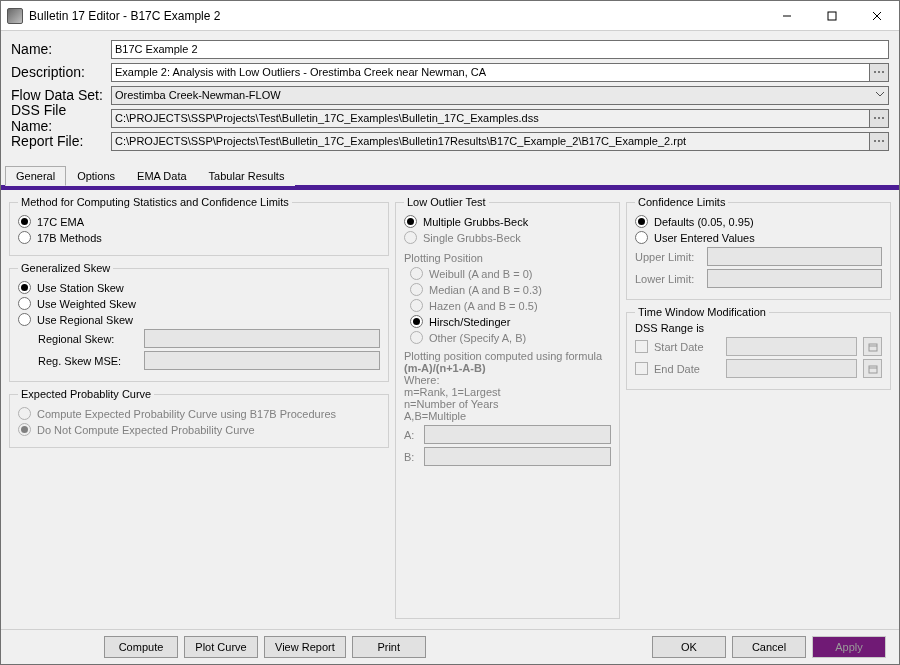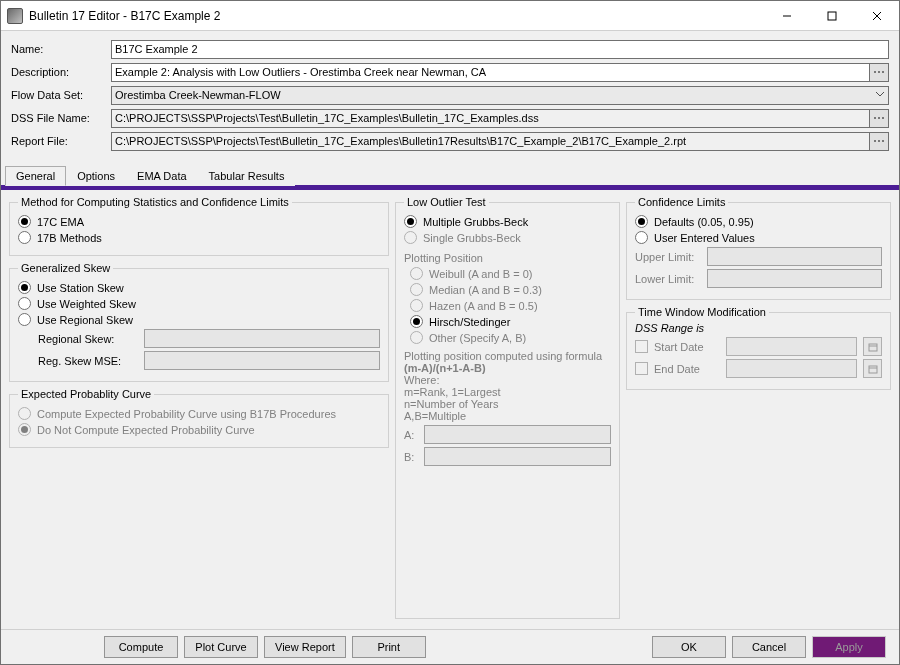--- a/index.html
+++ b/index.html
@@ -55,21 +55,21 @@
     padding: 8px 10px 6px 10px;
   }
   .form-row {
     display: flex;
     align-items: center;
     margin-bottom: 3px;
     height: 20px;
   }
   .form-row .lbl {
     width: 100px;
-    font-size: 11px;
+    font-size: 14px;
   }
   input.text, .text-ro, .combo {
     width: 100%;
     height: 19px;
     border: 1px solid #707070;
     background: #fff;
     font: inherit;
     padding: 1px 3px;
     line-height: 15px;
   }
@@ -443,21 +443,21 @@
           <input class="inner-input" style="">
         </div>
         <div class="inner-form-row disabled-text">
           <div style="width:66px;">Lower Limit:</div>
           <input class="inner-input" style="">
         </div>
       </fieldset>
 
       <fieldset class="group">
         <legend class="disabled-text">Time Window Modification</legend>
-        <div class="small-note" style="color:#000;font-style:italic;">DSS Range is</div>
+        <div class="small-note" style="color:#000;">DSS Range is</div>
         <div class="tw-row">
           <span class="check disabled"></span>
           <div class="twlbl disabled-text">Start Date</div>
           <div class="tw-input"></div>
           <div class="tw-btn">
             <svg width="10" height="10">
                 <rect x="1" y="2" width="8" height="7" fill="none" stroke="#9a9a9a"></rect>
                 <line x1="1" y1="4" x2="9" y2="4" stroke="#9a9a9a"></line>
               </svg>
           </div>

